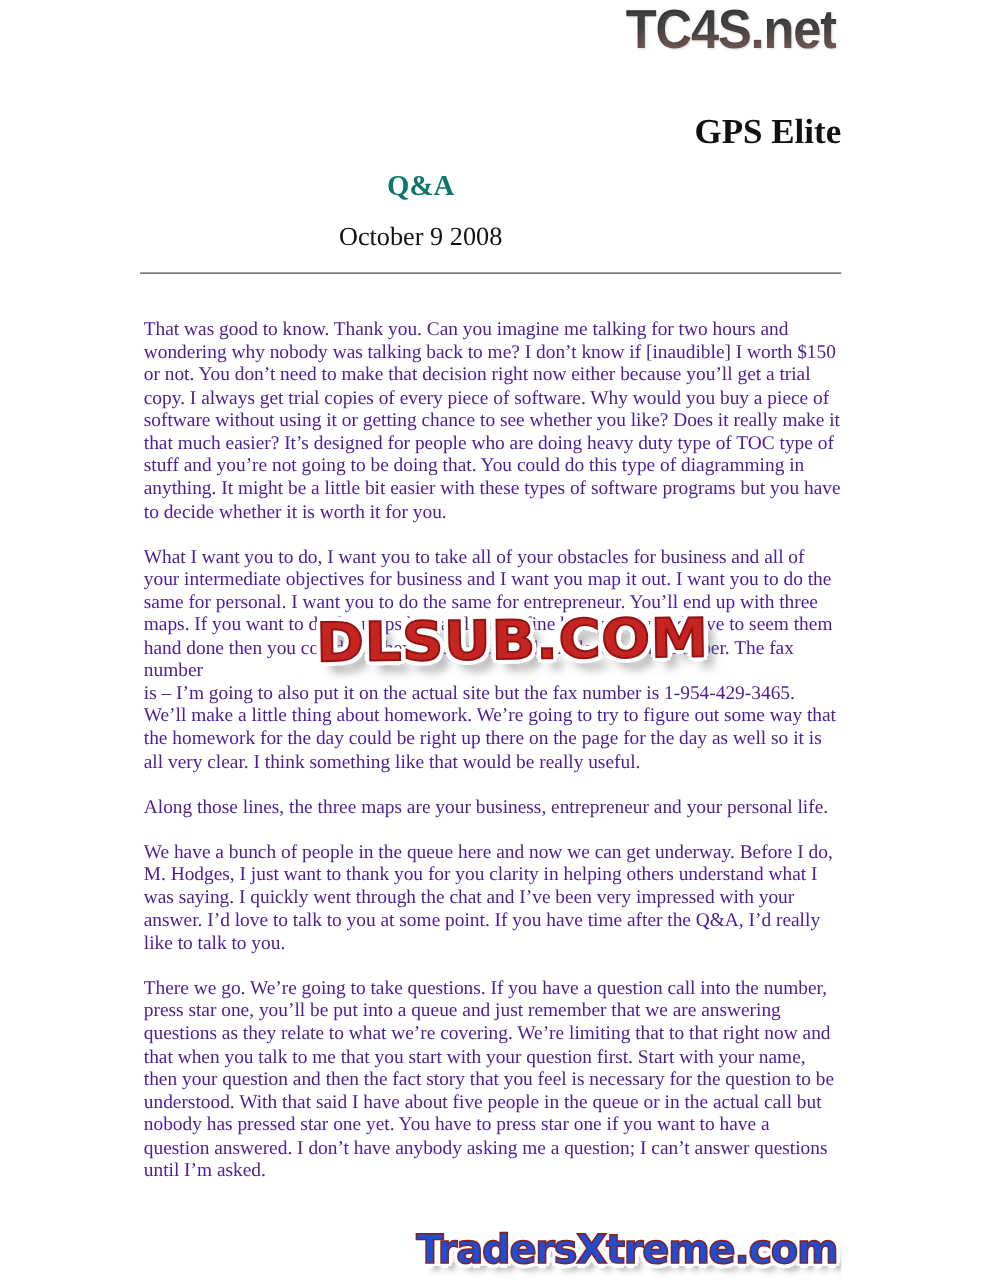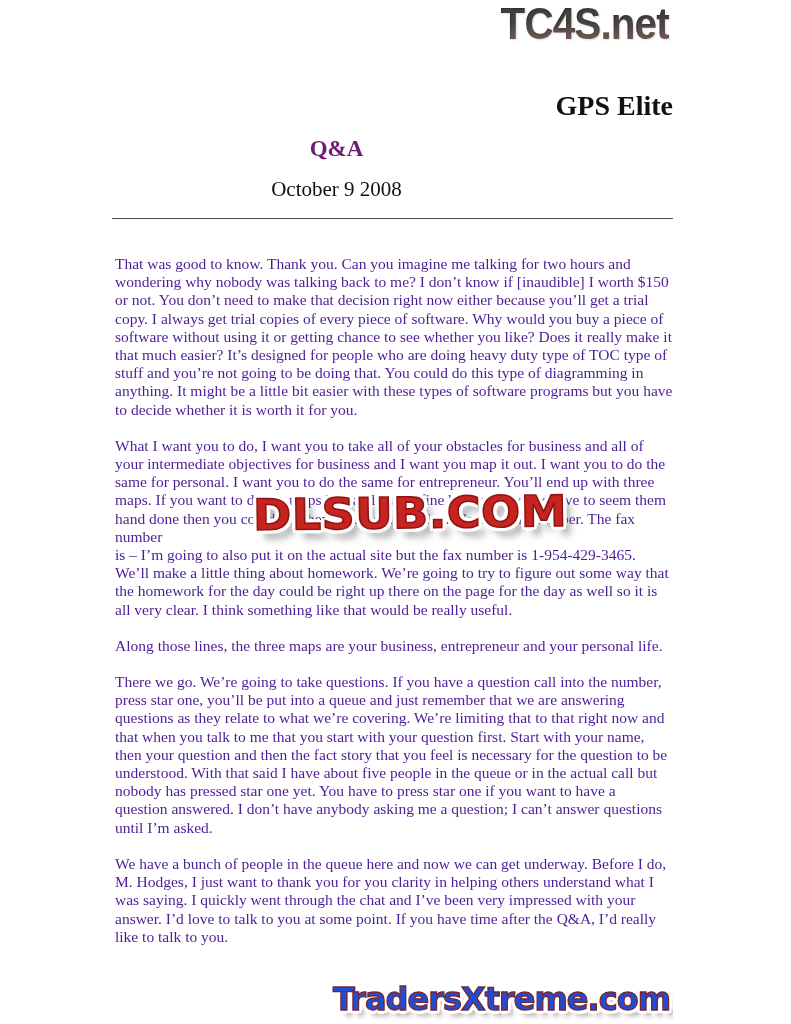--- a/index.html
+++ b/index.html
@@ -43,21 +43,21 @@
     font-size: 28px;
     color: #111111;
     margin: 0;
   }
   .doc-subtitle {
     position: absolute;
     top: 136px; left: 0; width: 100%;
     text-align: center;
     font-weight: bold;
     font-size: 23px;
-    color: #701a75;
+    color: #0f766e;
     margin: 0;
   }
   .doc-date {
     position: absolute;
     top: 177px; left: 0; width: 100%;
     text-align: center;
     font-size: 21px;
     color: #111111;
     margin: 0;
   }
@@ -153,33 +153,33 @@
     <p>What I want you to do, I want you to take all of your obstacles for business and all of
 your intermediate objectives for business and I want you map it out. I want you to do the
 same for personal. I want you to do the same for entrepreneur. You’ll end up with three
 maps. If you want to do the maps by hand that is fine because I would love to seem them
 hand done then you could fax them over to me at the following fax number. The fax number
 is – I’m going to also put it on the actual site but the fax number is 1-954-429-3465.
 We’ll make a little thing about homework. We’re going to try to figure out some way that
 the homework for the day could be right up there on the page for the day as well so it is
 all very clear. I think something like that would be really useful.</p>
     <p>Along those lines, the three maps are your business, entrepreneur and your personal life.</p>
+    <p>We have a bunch of people in the queue here and now we can get underway. Before I do,
+M. Hodges, I just want to thank you for you clarity in helping others understand what I
+was saying. I quickly went through the chat and I’ve been very impressed with your
+answer. I’d love to talk to you at some point. If you have time after the Q&amp;A, I’d really
+like to talk to you.</p>
     <p>There we go. We’re going to take questions. If you have a question call into the number,
 press star one, you’ll be put into a queue and just remember that we are answering
 questions as they relate to what we’re covering. We’re limiting that to that right now and
 that when you talk to me that you start with your question first. Start with your name,
 then your question and then the fact story that you feel is necessary for the question to be
 understood. With that said I have about five people in the queue or in the actual call but
 nobody has pressed star one yet. You have to press star one if you want to have a
 question answered. I don’t have anybody asking me a question; I can’t answer questions
 until I’m asked.</p>
-    <p>We have a bunch of people in the queue here and now we can get underway. Before I do,
-M. Hodges, I just want to thank you for you clarity in helping others understand what I
-was saying. I quickly went through the chat and I’ve been very impressed with your
-answer. I’d love to talk to you at some point. If you have time after the Q&amp;A, I’d really
-like to talk to you.</p>
   </div>
 
   <div class="watermark">DLSUB.COM</div>
 
   <div class="footer-site">TradersXtreme.com</div>
 
 </div>
 
 </body></html>

